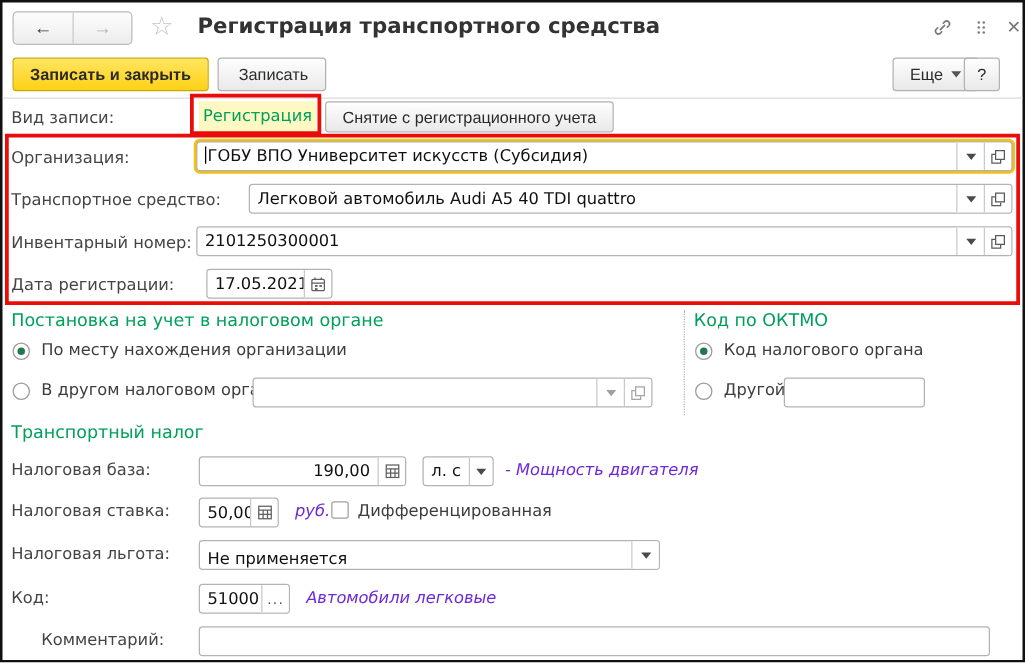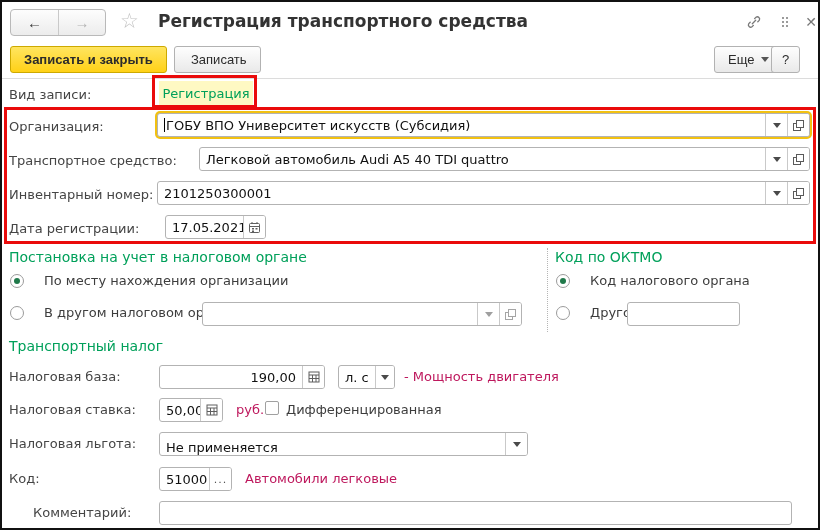--- a/index.html
+++ b/index.html
@@ -2,21 +2,21 @@
 <html style="--accent-green: #00a05a; --annotation-red: #ea0b0b; --focus-yellow: #f2c112; --button-yellow: #ffd117; --button-yellow-border: #cda900;"><head>
 <meta charset="utf-8">
 <style>
   html,body{margin:0;padding:0;background:#fff;}
   .window{
     position:relative;width:820px;height:530px;box-sizing:border-box;
     border:2px solid #111;background:#fff;overflow:hidden;
     font-family:"DejaVu Sans","Liberation Sans",sans-serif;font-size:13px;color:#222;
   }
   .label{position:absolute;color:#454545;white-space:nowrap;}
-  .hint{position:absolute;color:#be185d;white-space:nowrap;}
+  .hint{position:absolute;color:#6d28d9;white-space:nowrap;font-style:italic;}
   .gheader{position:absolute;color:var(--accent-green,#00a05a);font-size:14px;white-space:nowrap;}
 
   
   .btn{
     position:absolute;display:inline-flex;align-items:center;justify-content:center;
     background:linear-gradient(#fefefe,#e9e9e9);border:1px solid #b2b2b2;border-radius:3px;
     height:27px;padding:0 13px;font-size:13px;color:#2b2b2b;box-sizing:border-box;cursor:pointer;white-space:nowrap;
   }
   .btn-yellow{
     background:linear-gradient(#ffe560,var(--button-yellow,#ffd117));
@@ -58,21 +58,21 @@
   .seg.muted .tri{border-top-color:#9f9f9f;}
   .open-ic{position:relative;width:11px;height:11px;}
   .open-ic::before{content:"";position:absolute;left:0;bottom:0;width:6px;height:6px;border:1px solid #5a5a5a;}
   .open-ic::after{content:"";position:absolute;right:0;top:0;width:6px;height:6px;border:1px solid #5a5a5a;background:#fff;}
   .seg.muted .open-ic::before,.seg.muted .open-ic::after{border-color:#a5a5a5;}
   .dots-seg{font-size:11px;color:#555;letter-spacing:1px;}
   .focused{box-shadow:0 0 0 2px var(--focus-yellow,#f2c112);align-items:center;}
   .caret-line{display:inline-block;width:1px;height:14px;background:#000;vertical-align:-2px;margin-right:1px;}
 
   
-  .radio-row{position:absolute;display:flex;align-items:center;gap:20px;color:#3d3d3d;white-space:nowrap;cursor:pointer;}
+  .radio-row{position:absolute;display:flex;align-items:center;gap:9px;color:#3d3d3d;white-space:nowrap;cursor:pointer;}
   .radio{width:14px;height:14px;border:1px solid #9b9b9b;border-radius:50%;background:#fff;position:relative;flex:none;box-sizing:border-box;}
   .radio.sel::after{content:"";position:absolute;left:3px;top:3px;width:6px;height:6px;border-radius:50%;background:#20794a;}
   .checkbox{position:absolute;width:14px;height:14px;border:1px solid #a0a0a0;border-radius:2px;background:#fff;box-sizing:border-box;cursor:pointer;}
 
   .vsep-dotted{position:absolute;left:545px;top:246px;height:84px;width:0;border-left:1px dotted #b5b5b5;}
 
   
   .red-box{position:absolute;border:3px solid var(--annotation-red,#ea0b0b);box-sizing:border-box;pointer-events:none;}
 </style>
 </head>
@@ -119,20 +119,21 @@
   <button class="btn" style="left:712px;top:44px;align-items:center;">
     <span>Еще</span>
     <span class="caret-down"></span>
   </button>
   <button class="btn" style="left:769px;top:44px;width:29px;padding:0;">?</button>
 
   <div class="cmd-sep"></div>
 
   <span class="label" style="left:7px;top:85px;">Вид записи:</span>
   <div class="tab-active">Регистрация</div>
+  <button class="btn tab-inactive">Снятие с регистрационного учета</button>
 
   <span class="label" style="left:7px;top:117px;">Организация:</span>
   <div class="input focused" style="left:155px;top:111px;width:653px;">
     <span class="val"><span class="caret-line"></span><span>ГОБУ ВПО Университет искусств (Субсидия)</span></span>
     <span class="seg">
         <i class="tri"></i>
       </span>
     <span class="seg">
         <i class="open-ic"></i>
       </span>

